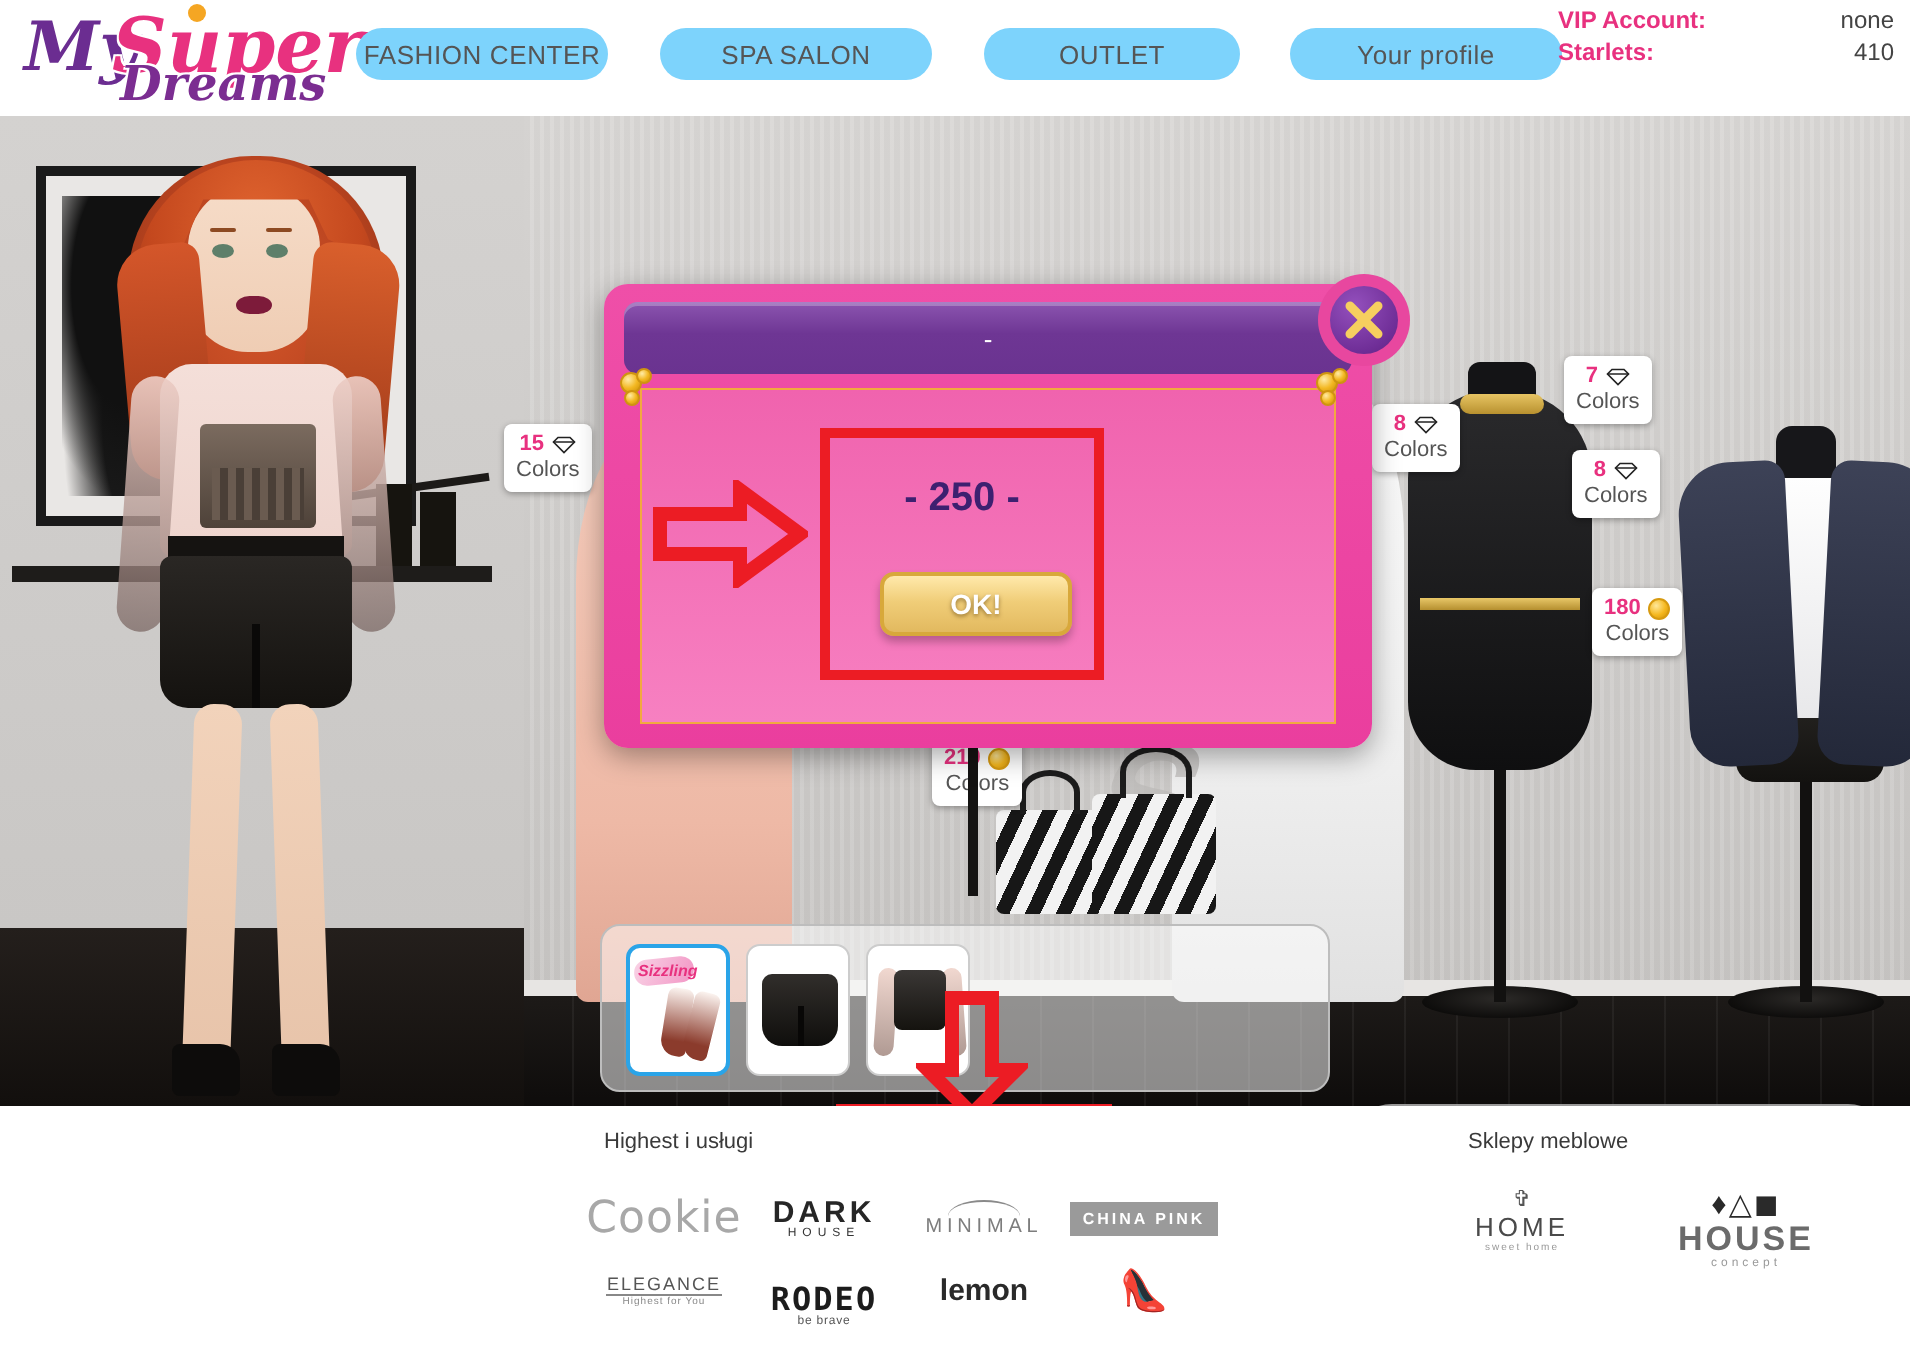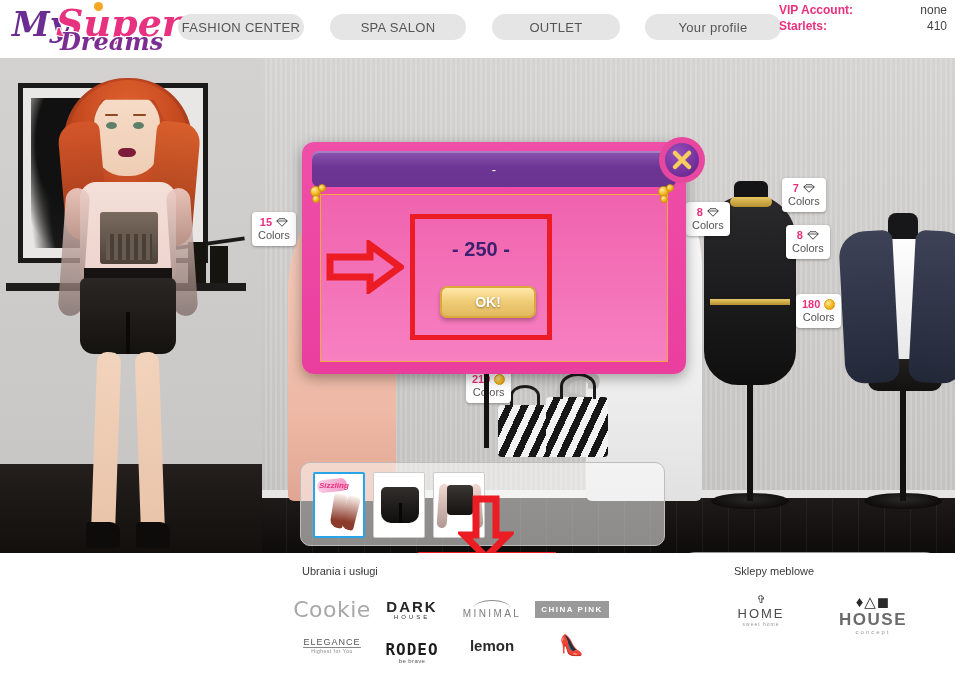--- a/index.html
+++ b/index.html
@@ -33,21 +33,21 @@
     font-size:24px; color:#7b2d91;
     text-shadow: 1px 1px 0 #fff, -1px -1px 0 #fff, 1px -1px 0 #fff, -1px 1px 0 #fff;
   }
   .logo .l-dot {
     position:absolute; left:86px; top:2px; width:9px; height:9px;
     border-radius:50%; background:#f5a623;
   }
 
   .navbtn {
     position:absolute; top:14px; height:26px;
-    background:#e5e5e5; border-radius:14px;
+    background:#7dd3fc; border-radius:14px;
     color:#555; font-size:13px; letter-spacing:.3px;
     display:flex; align-items:center; justify-content:center;
     cursor:pointer; border:none;
     font-family:"Liberation Sans", sans-serif;
   }
   .nav0 { left:178px; width:126px; }
   .nav1 { left:330px; width:136px; }
   .nav2 { left:492px; width:128px; }
   .nav3 { left:645px; width:136px; }
 
@@ -252,21 +252,21 @@
 
   .mannequin-pole{ position:absolute; left:484px; top:316px; width:5px; height:74px; background:#141312; }
 
   
   .tray{
     position:absolute; left:300px; top:404px; width:365px; height:84px;
     background: rgba(255,255,255,.52); border:1px solid #bdbdbd; border-radius:10px;
   }
   .thumb{
     position:absolute; top:9px; width:52px; height:66px;
-    background:#fff; border:1px solid #cccccc; border-radius:2px;
+    background:#fff; border:1px solid #cccccc; border-radius:7px;
     overflow:hidden;
   }
   .thumb.selected{ border:2px solid #2aa4e8; }
   .t1{ left:12px; } .t2{ left:72px; } .t3{ left:132px; }
 
   .thumb-shoes .s-label{ position:absolute; left:4px; top:7px; font-size:8px; color:#e8317f;
     font-style:italic; font-weight:bold; }
   .thumb-shoes .s-pink{ position:absolute; left:2px; top:5px; width:30px; height:13px;
     background: linear-gradient(120deg,#f7c9e0,#ef7ab6); border-radius:8px; opacity:.8; transform:rotate(-6deg); }
   .thumb-shoes .heel{ position:absolute; width:13px; height:34px;
@@ -543,21 +543,21 @@
 
     <div class="pager">
       
       
       
     </div>
 
   </div>
 
   <div class="footer">
-    <div class="foot-head fh-left">Ubrania i usługi</div>
+    <div class="foot-head fh-left">Highest i usługi</div>
     <div class="foot-head fh-right">Sklepy meblowe</div>
 
     <div class="brand-grid">
       <div class="brand-row">
         <div class="brand">
           <span class="b-cookie">Cookie</span>
         </div>
         <div class="brand">
           <span class="b-dark1">DARK</span>
           <span class="b-dark2">HOUSE</span>

